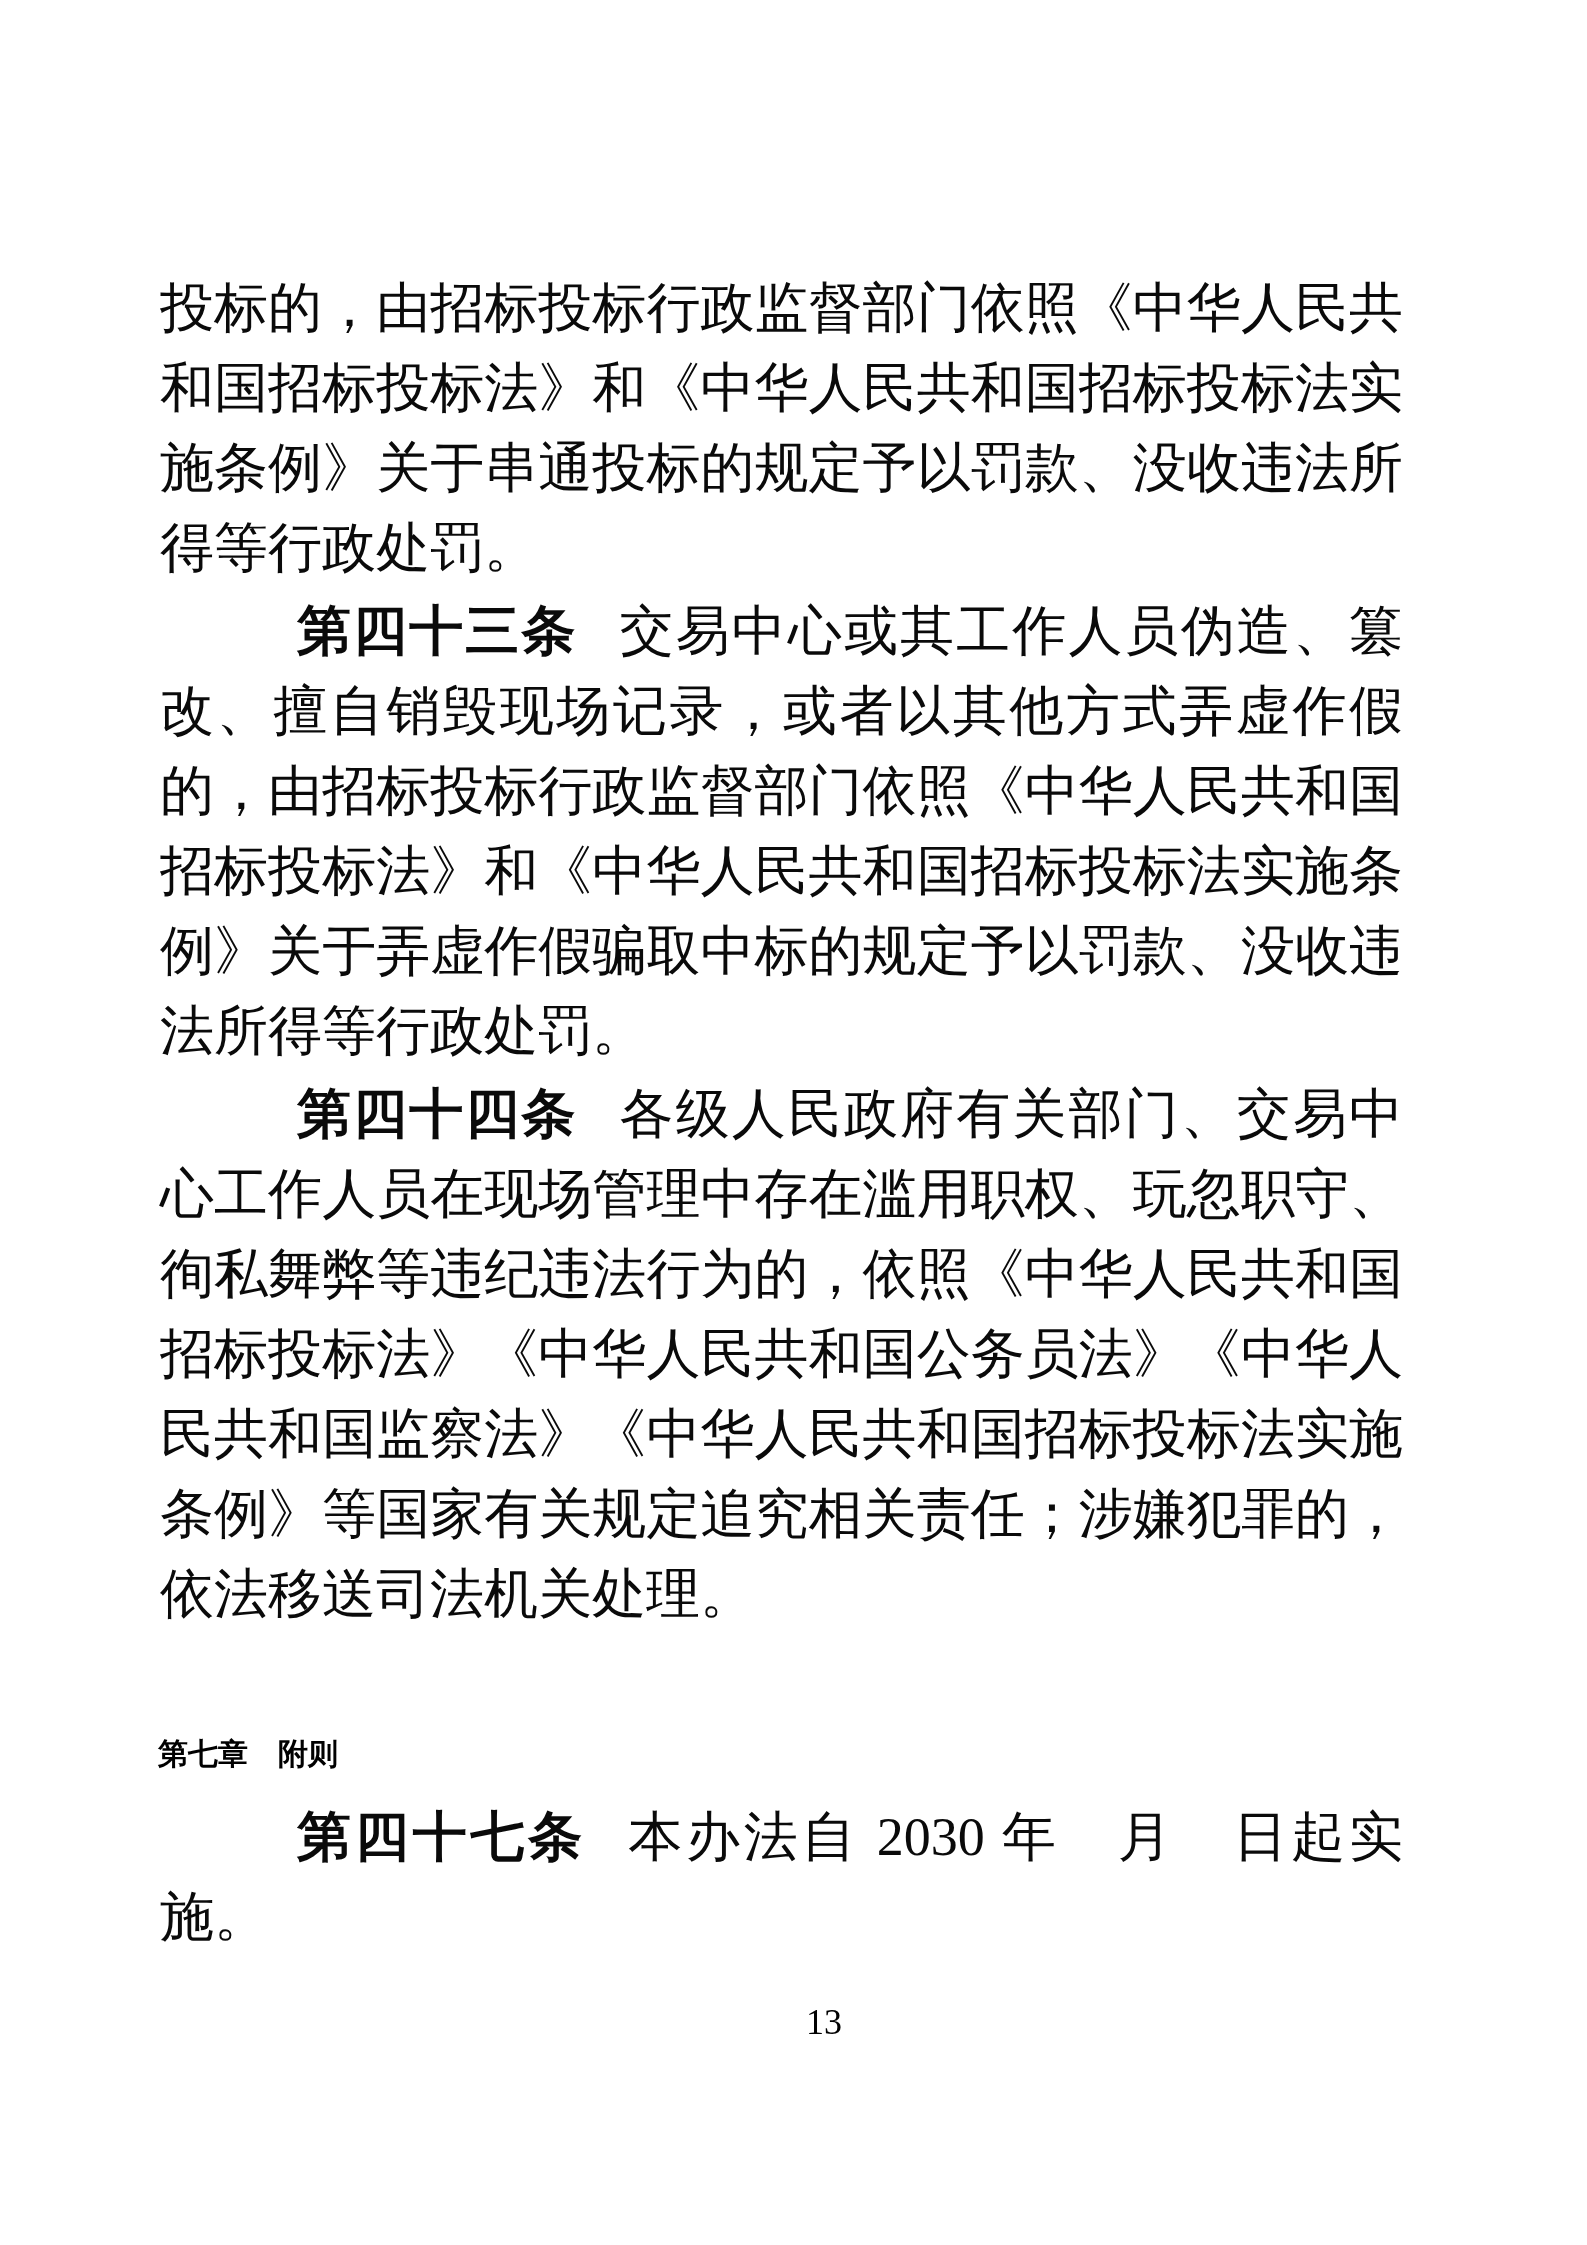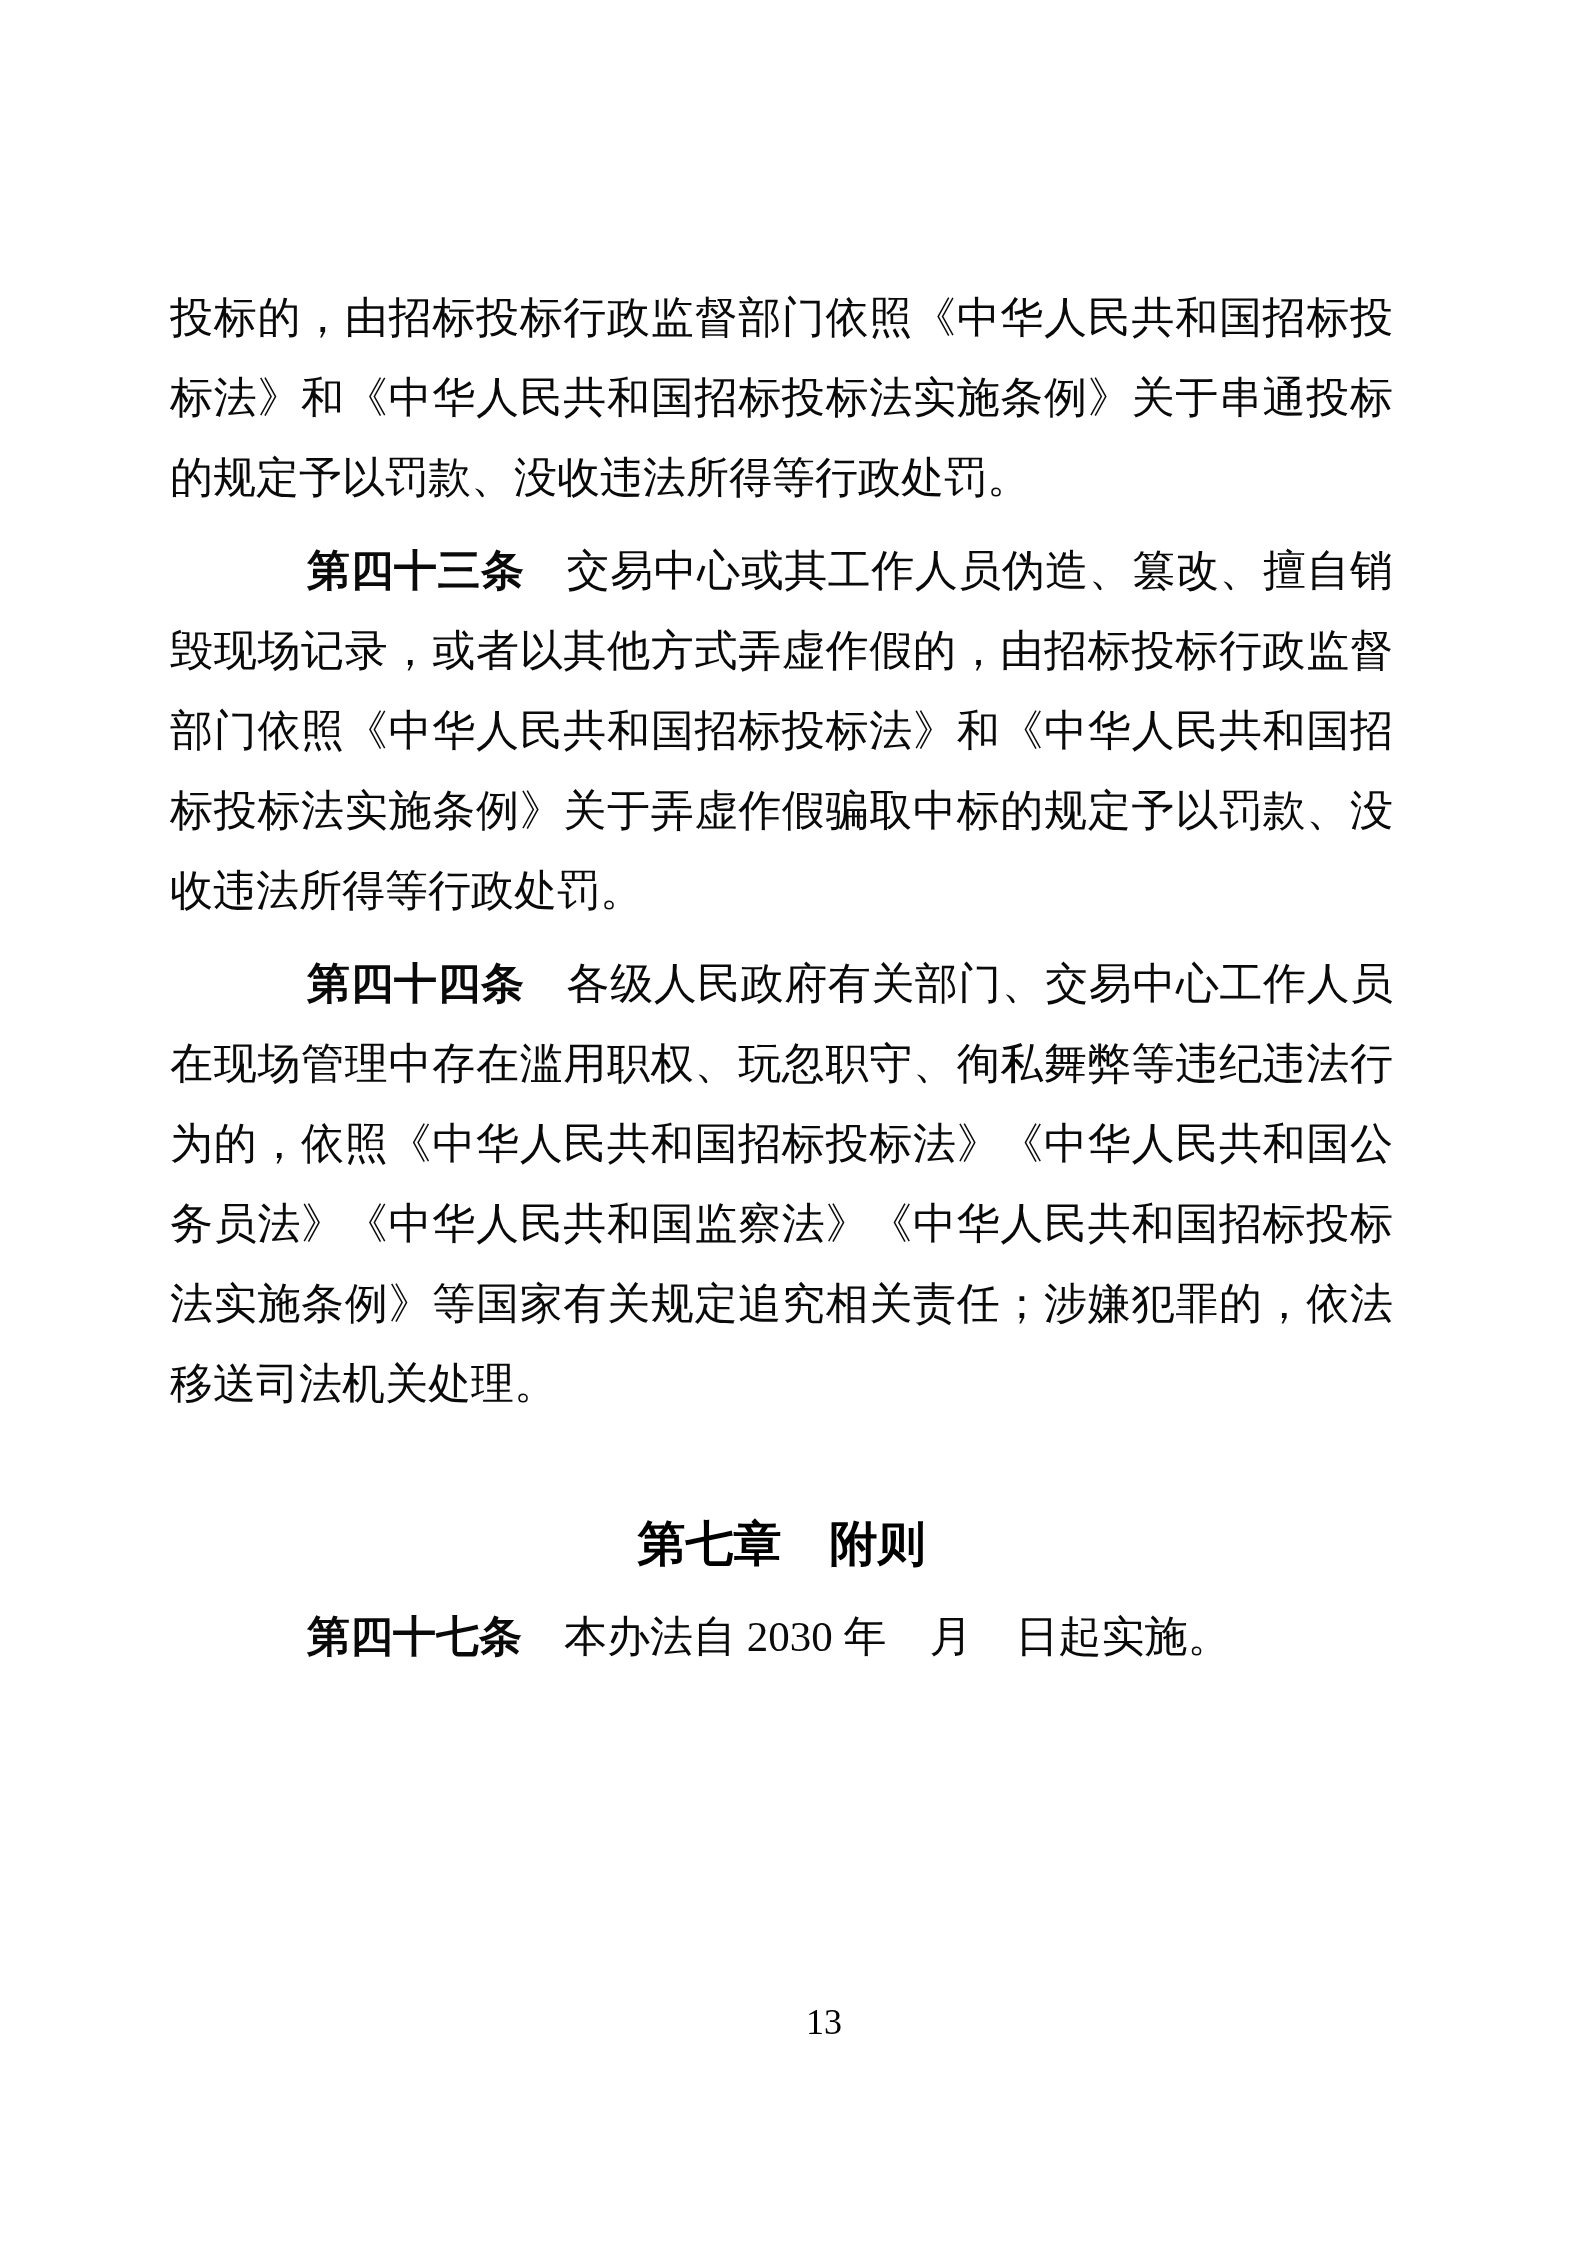--- a/index.html
+++ b/index.html
@@ -15,41 +15,40 @@
     color: #0a0a0a;
     font-family: "Liberation Serif", "DejaVu Serif", serif;
   }
   .content {
     position: absolute;
     left: 158px;
     top: 266px;
     width: 1247px;
   }
   .para {
-    margin: 12px;
-    font-size: 43px;
+    margin: 2px;
+    font-size: 54px;
     line-height: 80px;
     text-align: justify;
     text-indent: 137px;
     word-break: break-all;
   }
   .para.continuation {
     text-indent: 0;
   }
   .article-num {
     font-weight: 700;
     font-family: "Liberation Sans", "DejaVu Sans", sans-serif;
     margin-right: 42px;
   }
   .chapter-heading {
     display: block;
     margin: 80px 0 0 0;
     text-indent: 0;
-    text-align: center;
-    font-size: 48px;
+    font-size: 30px;
     line-height: 80px;
     font-weight: 700;
     font-family: Liberation Sans, sans-serif;
     color: #000000;
   }
   .page-number {
     position: absolute;
     left: 806px;
     top: 2000px;
     font-size: 36px;

